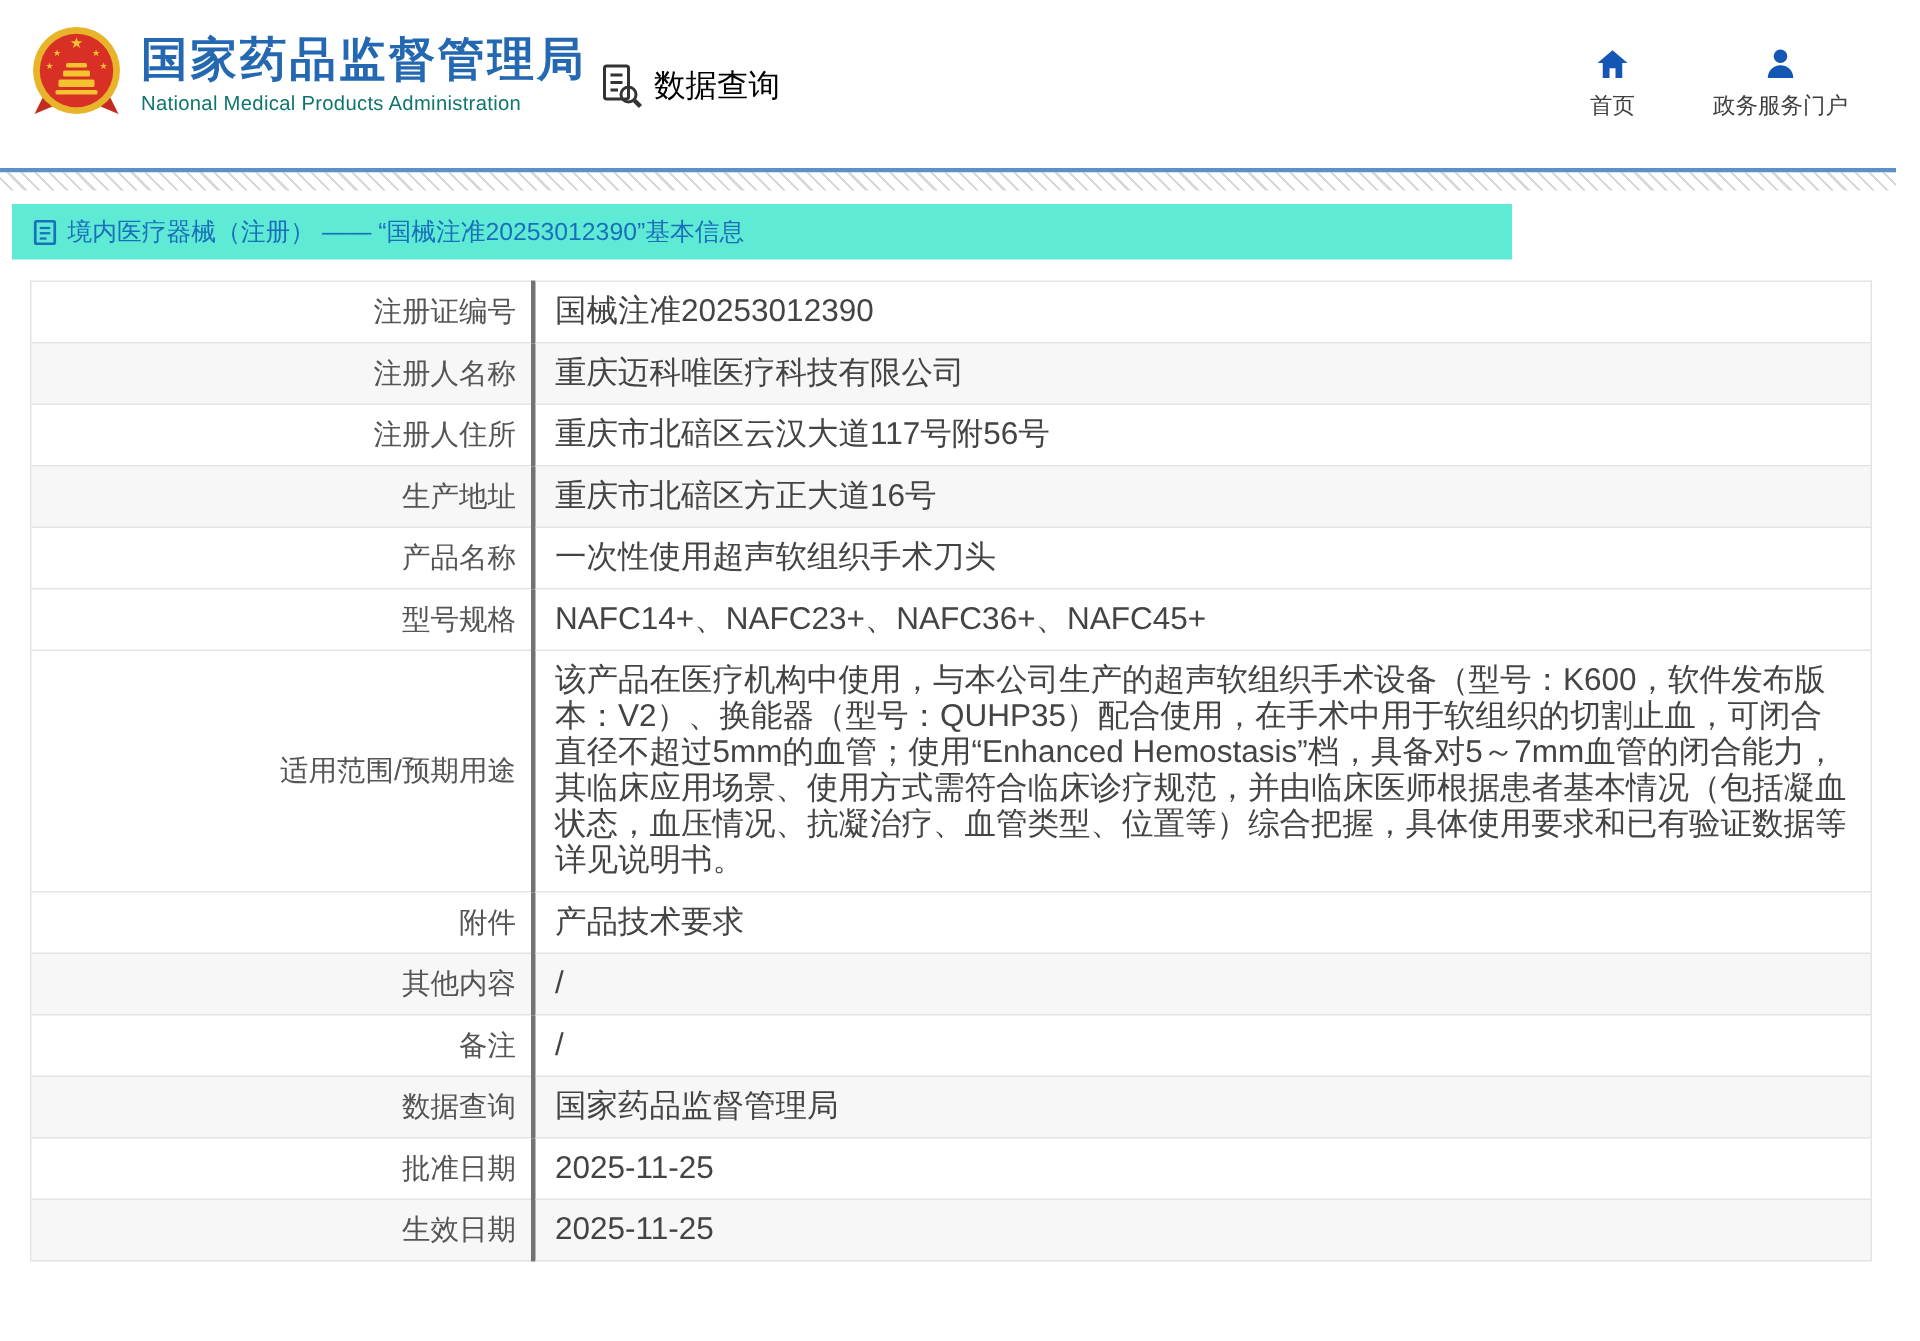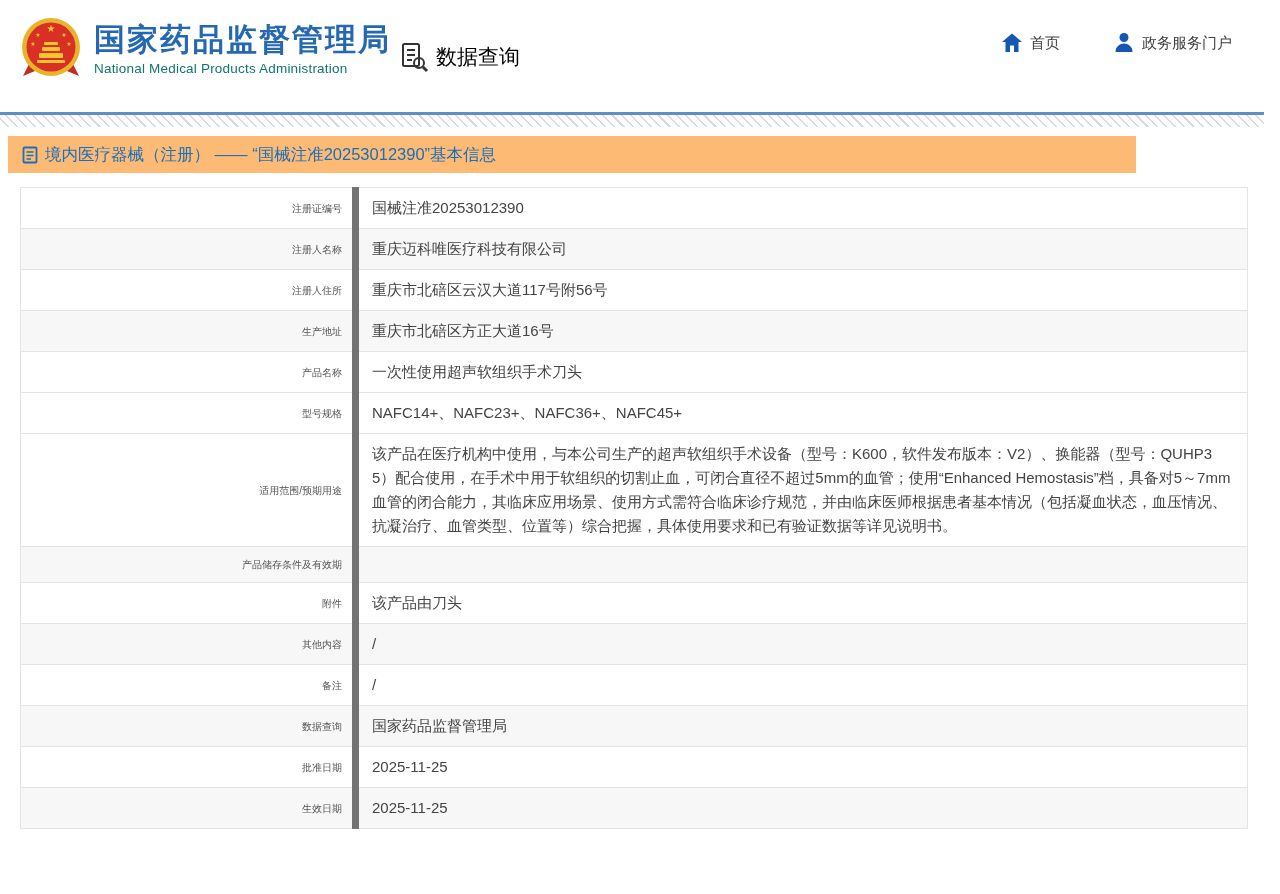--- a/index.html
+++ b/index.html
@@ -14,45 +14,45 @@
   .brand { position: absolute; left: 20px; top: 16px; display: flex; align-items: center; cursor: pointer; }
   .emblem { width: 62px; height: 66px; flex: 0 0 auto; }
   .brand-text { margin-left: 12px; }
   .brand-cn { font-size: 31px; font-weight: bold; color: #2468b2; letter-spacing: 2px; line-height: 1.15; }
   .brand-en { font-size: 13.5px; color: #0f766e; margin-top: 3px; letter-spacing: 0.2px; }
 
   .data-query { position: absolute; left: 400px; top: 41px; display: flex; align-items: center; gap: 6px;
     color: #000000; font-size: 21px; font-weight: 500; cursor: pointer; }
 
   .header-nav { position: absolute; right: 48px; top: 31px; display: flex; gap: 52px; }
-  .nav-item { display: flex; flex-direction: row; align-items: center; gap: 6px; cursor: pointer; }
+  .nav-item { display: flex; flex-direction: column; align-items: center; gap: 6px; cursor: pointer; }
   .nav-item .nav-label { font-size: 15px; color: #404040; white-space: nowrap; }
 
   
   .blue-line { height: 3px; background: #5e90c8; width: 1264px; }
   .stripe-band { height: 12px; width: 1264px;
     background: repeating-linear-gradient(45deg, #ffffff 0px, #ffffff 5px, #d9d9d9 5px, #d9d9d9 6.5px); }
 
   
-  .page-title-bar { margin: 9px 16px 0 8px; width: 1128px; height: 37px; background: #fdba74;
+  .page-title-bar { margin: 9px 16px 0 8px; width: 1000px; height: 37px; background: #5eead4;
     display: flex; align-items: center; padding-left: 14px; gap: 7px; }
   .page-title-bar .title-text { color: #1a6fba; font-size: 16.5px; font-weight: 500; }
 
   
   .table-wrap { margin: 14px 32px 0 20px; }
   table.info-table { width: 1228px; border-collapse: collapse; table-layout: fixed;
     border: 1px solid #e4e4e4; }
   table.info-table tr.odd  { background: #ffffff; }
   table.info-table tr.even { background: #f7f7f7; }
   table.info-table tr { border-bottom: 1px solid #e4e4e4; }
   td.cell-label { width: 335px; text-align: right; vertical-align: middle;
-    padding: 8px 10px 8px 6px; color: #555; font-size: 10px;
-    border-right: 7px solid #737373; height: 35px; line-height: 19px; }
+    padding: 8px 10px 8px 6px; color: #555; font-size: 19px;
+    border-right: 3px solid #737373; height: 35px; line-height: 19px; }
   td.cell-value { text-align: left; vertical-align: middle; padding: 8px 14px 8px 13px;
-    color: #444; font-size: 15px; line-height: 24px; word-break: break-all; }
+    color: #444; font-size: 21px; line-height: 24px; word-break: break-all; }
 
   svg .stroke-dark { stroke: #333; fill: none; stroke-width: 2; }
 </style>
 </head>
 <body>
 
 <div class="viewport">
 
   <div class="header">
 
@@ -144,27 +144,23 @@
             <td class="cell-value">一次性使用超声软组织手术刀头</td>
           </tr>
           <tr class="odd">
             <td class="cell-label">型号规格</td>
             <td class="cell-value">NAFC14+、NAFC23+、NAFC36+、NAFC45+</td>
           </tr>
           <tr class="odd">
             <td class="cell-label">适用范围/预期用途</td>
             <td class="cell-value">该产品在医疗机构中使用，与本公司生产的超声软组织手术设备（型号：K600，软件发布版本：V2）、换能器（型号：QUHP35）配合使用，在手术中用于软组织的切割止血，可闭合直径不超过5mm的血管；使用“Enhanced Hemostasis”档，具备对5～7mm血管的闭合能力，其临床应用场景、使用方式需符合临床诊疗规范，并由临床医师根据患者基本情况（包括凝血状态，血压情况、抗凝治疗、血管类型、位置等）综合把握，具体使用要求和已有验证数据等详见说明书。</td>
           </tr>
-          <tr class="even">
-            <td class="cell-label">产品储存条件及有效期</td>
-            <td class="cell-value"></td>
-          </tr>
           <tr class="odd">
             <td class="cell-label">附件</td>
-            <td class="cell-value">该产品由刀头</td>
+            <td class="cell-value">产品技术要求</td>
           </tr>
           <tr class="even">
             <td class="cell-label">其他内容</td>
             <td class="cell-value">/</td>
           </tr>
           <tr class="odd">
             <td class="cell-label">备注</td>
             <td class="cell-value">/</td>
           </tr>
           <tr class="even">

